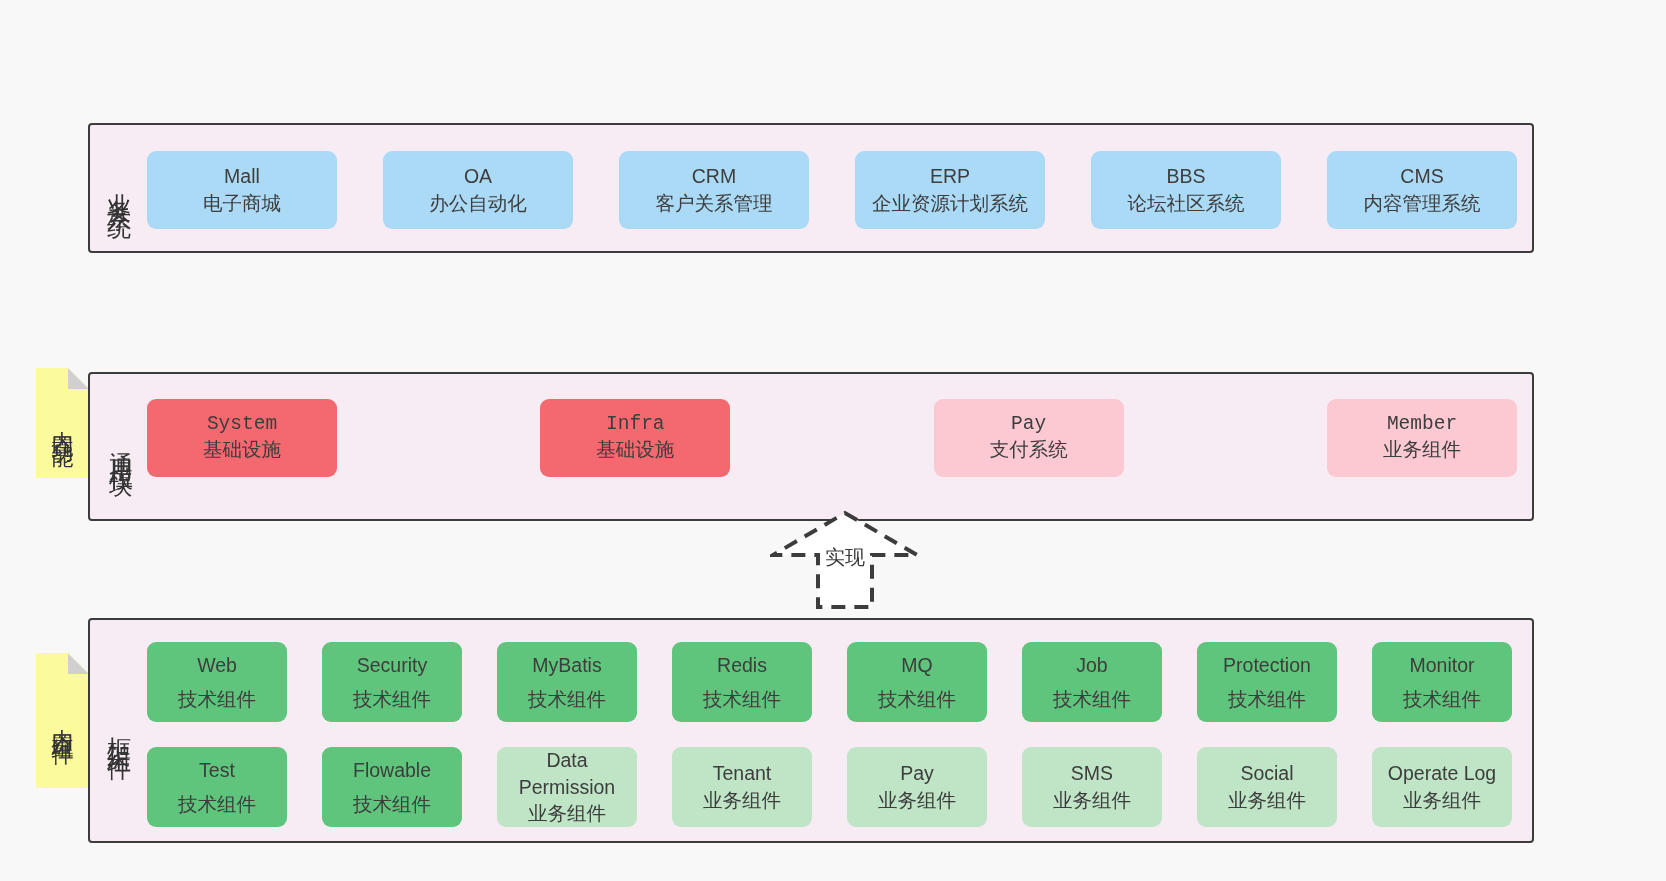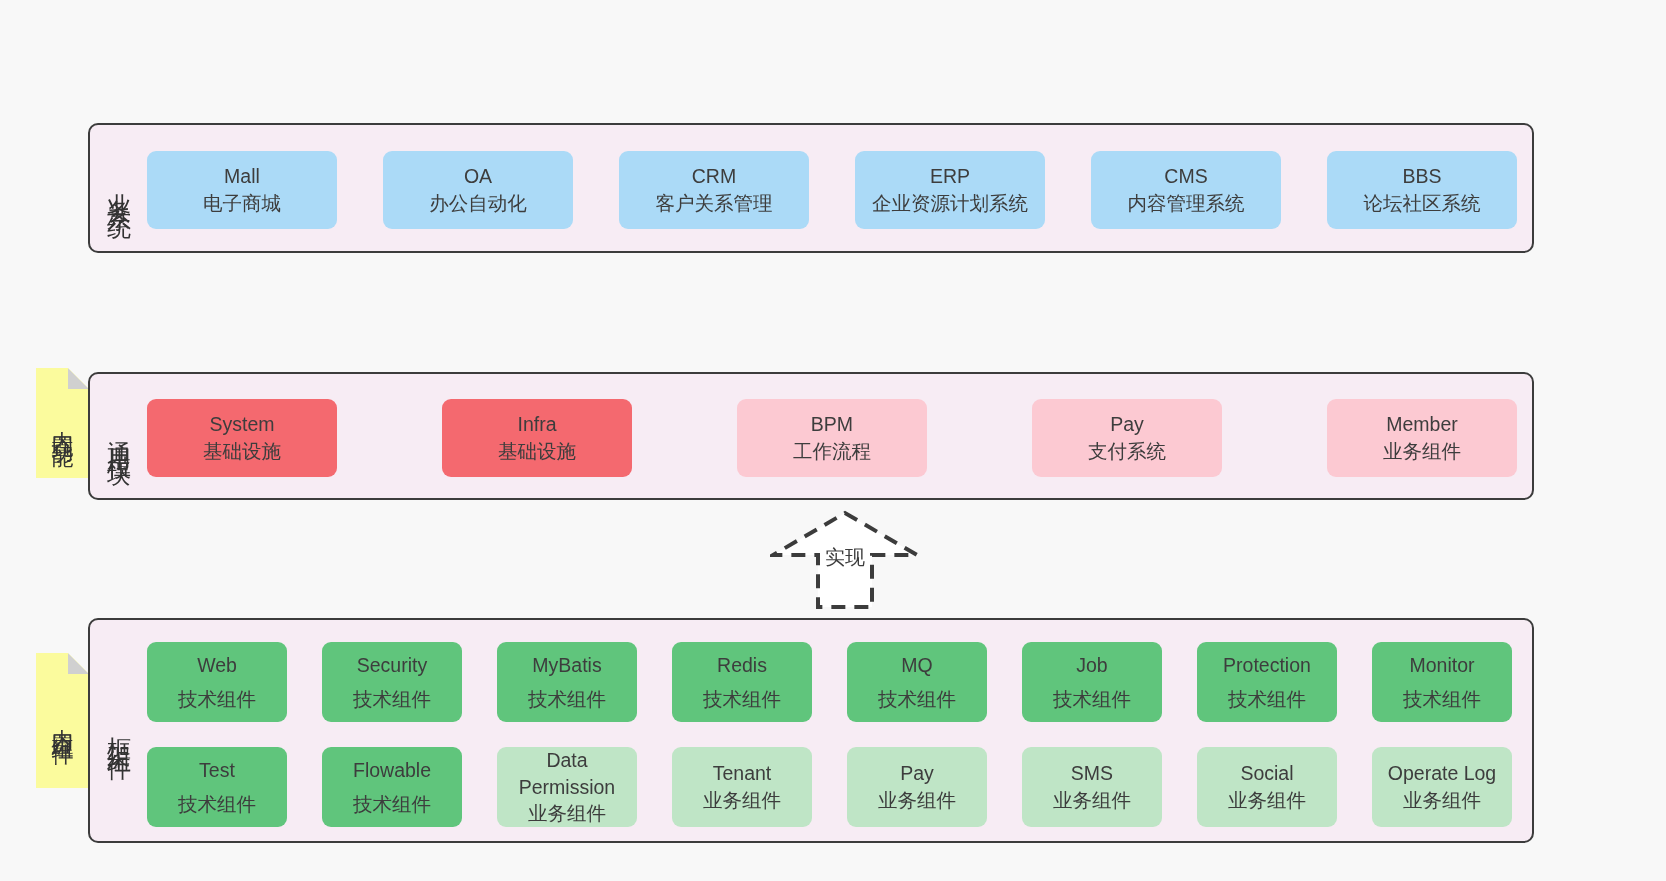--- a/index.html
+++ b/index.html
@@ -8,24 +8,24 @@
     position:relative; width:1666px; height:881px;
     background:var(--bg,#f8f8f8);
     font-family:"Liberation Sans","DejaVu Sans",sans-serif;
     color:var(--text,#3d3d3d);
     overflow:hidden;
   }
   .layer {
     position:absolute; left:88px; width:1446px;
     background:var(--container_fill,#f7ecf4);
     border:2px solid var(--container_border,#3c3c3c);
-    border-radius:10px;
+    border-radius:4px;
   }
   #layer-business   { top:123px; height:130px; }
-  #layer-modules    { top:372px; height:128px; }
+  #layer-modules    { top:372px; height:149px;font-family:Liberation Mono, monospace; }
   #layer-components { top:618px; height:225px; }
   .layer-label {
     position:absolute; left:13px; top:50%; transform:translateY(-50%);
     writing-mode:vertical-rl; text-orientation:upright;
     font-size:24px; letter-spacing:7px; color:#333; white-space:nowrap;
   }
   .box-row {
     position:absolute; left:57px;
     display:flex; justify-content:space-between;
   }
@@ -98,47 +98,43 @@
         </div>
         <div class="box blue">
           <div class="box-title">CRM</div>
           <div class="box-subtitle">客户关系管理</div>
         </div>
         <div class="box blue">
           <div class="box-title">ERP</div>
           <div class="box-subtitle">企业资源计划系统</div>
         </div>
         <div class="box blue">
+          <div class="box-title">BBS</div>
+          <div class="box-subtitle">论坛社区系统</div>
+        </div>
+        <div class="box blue">
           <div class="box-title">CMS</div>
           <div class="box-subtitle">内容管理系统</div>
-        </div>
-        <div class="box blue">
-          <div class="box-title">BBS</div>
-          <div class="box-subtitle">论坛社区系统</div>
         </div>
       </div>
   </section>
 
 
   <section class="layer" id="layer-modules">
     <div class="layer-label">通用模块</div>
     <div class="box-row row-6" id="row-modules">
         <div class="box red">
           <div class="box-title">System</div>
           <div class="box-subtitle">基础设施</div>
         </div>
         <div class="box red">
           <div class="box-title">Infra</div>
           <div class="box-subtitle">基础设施</div>
         </div>
         <div class="box pink">
-          <div class="box-title">BPM</div>
-          <div class="box-subtitle">工作流程</div>
-        </div>
-        <div class="box pink">
           <div class="box-title">Pay</div>
           <div class="box-subtitle">支付系统</div>
         </div>
         <div class="box pink">
           <div class="box-title">Member</div>
           <div class="box-subtitle">业务组件</div>
         </div>
       </div>
   </section>
 

